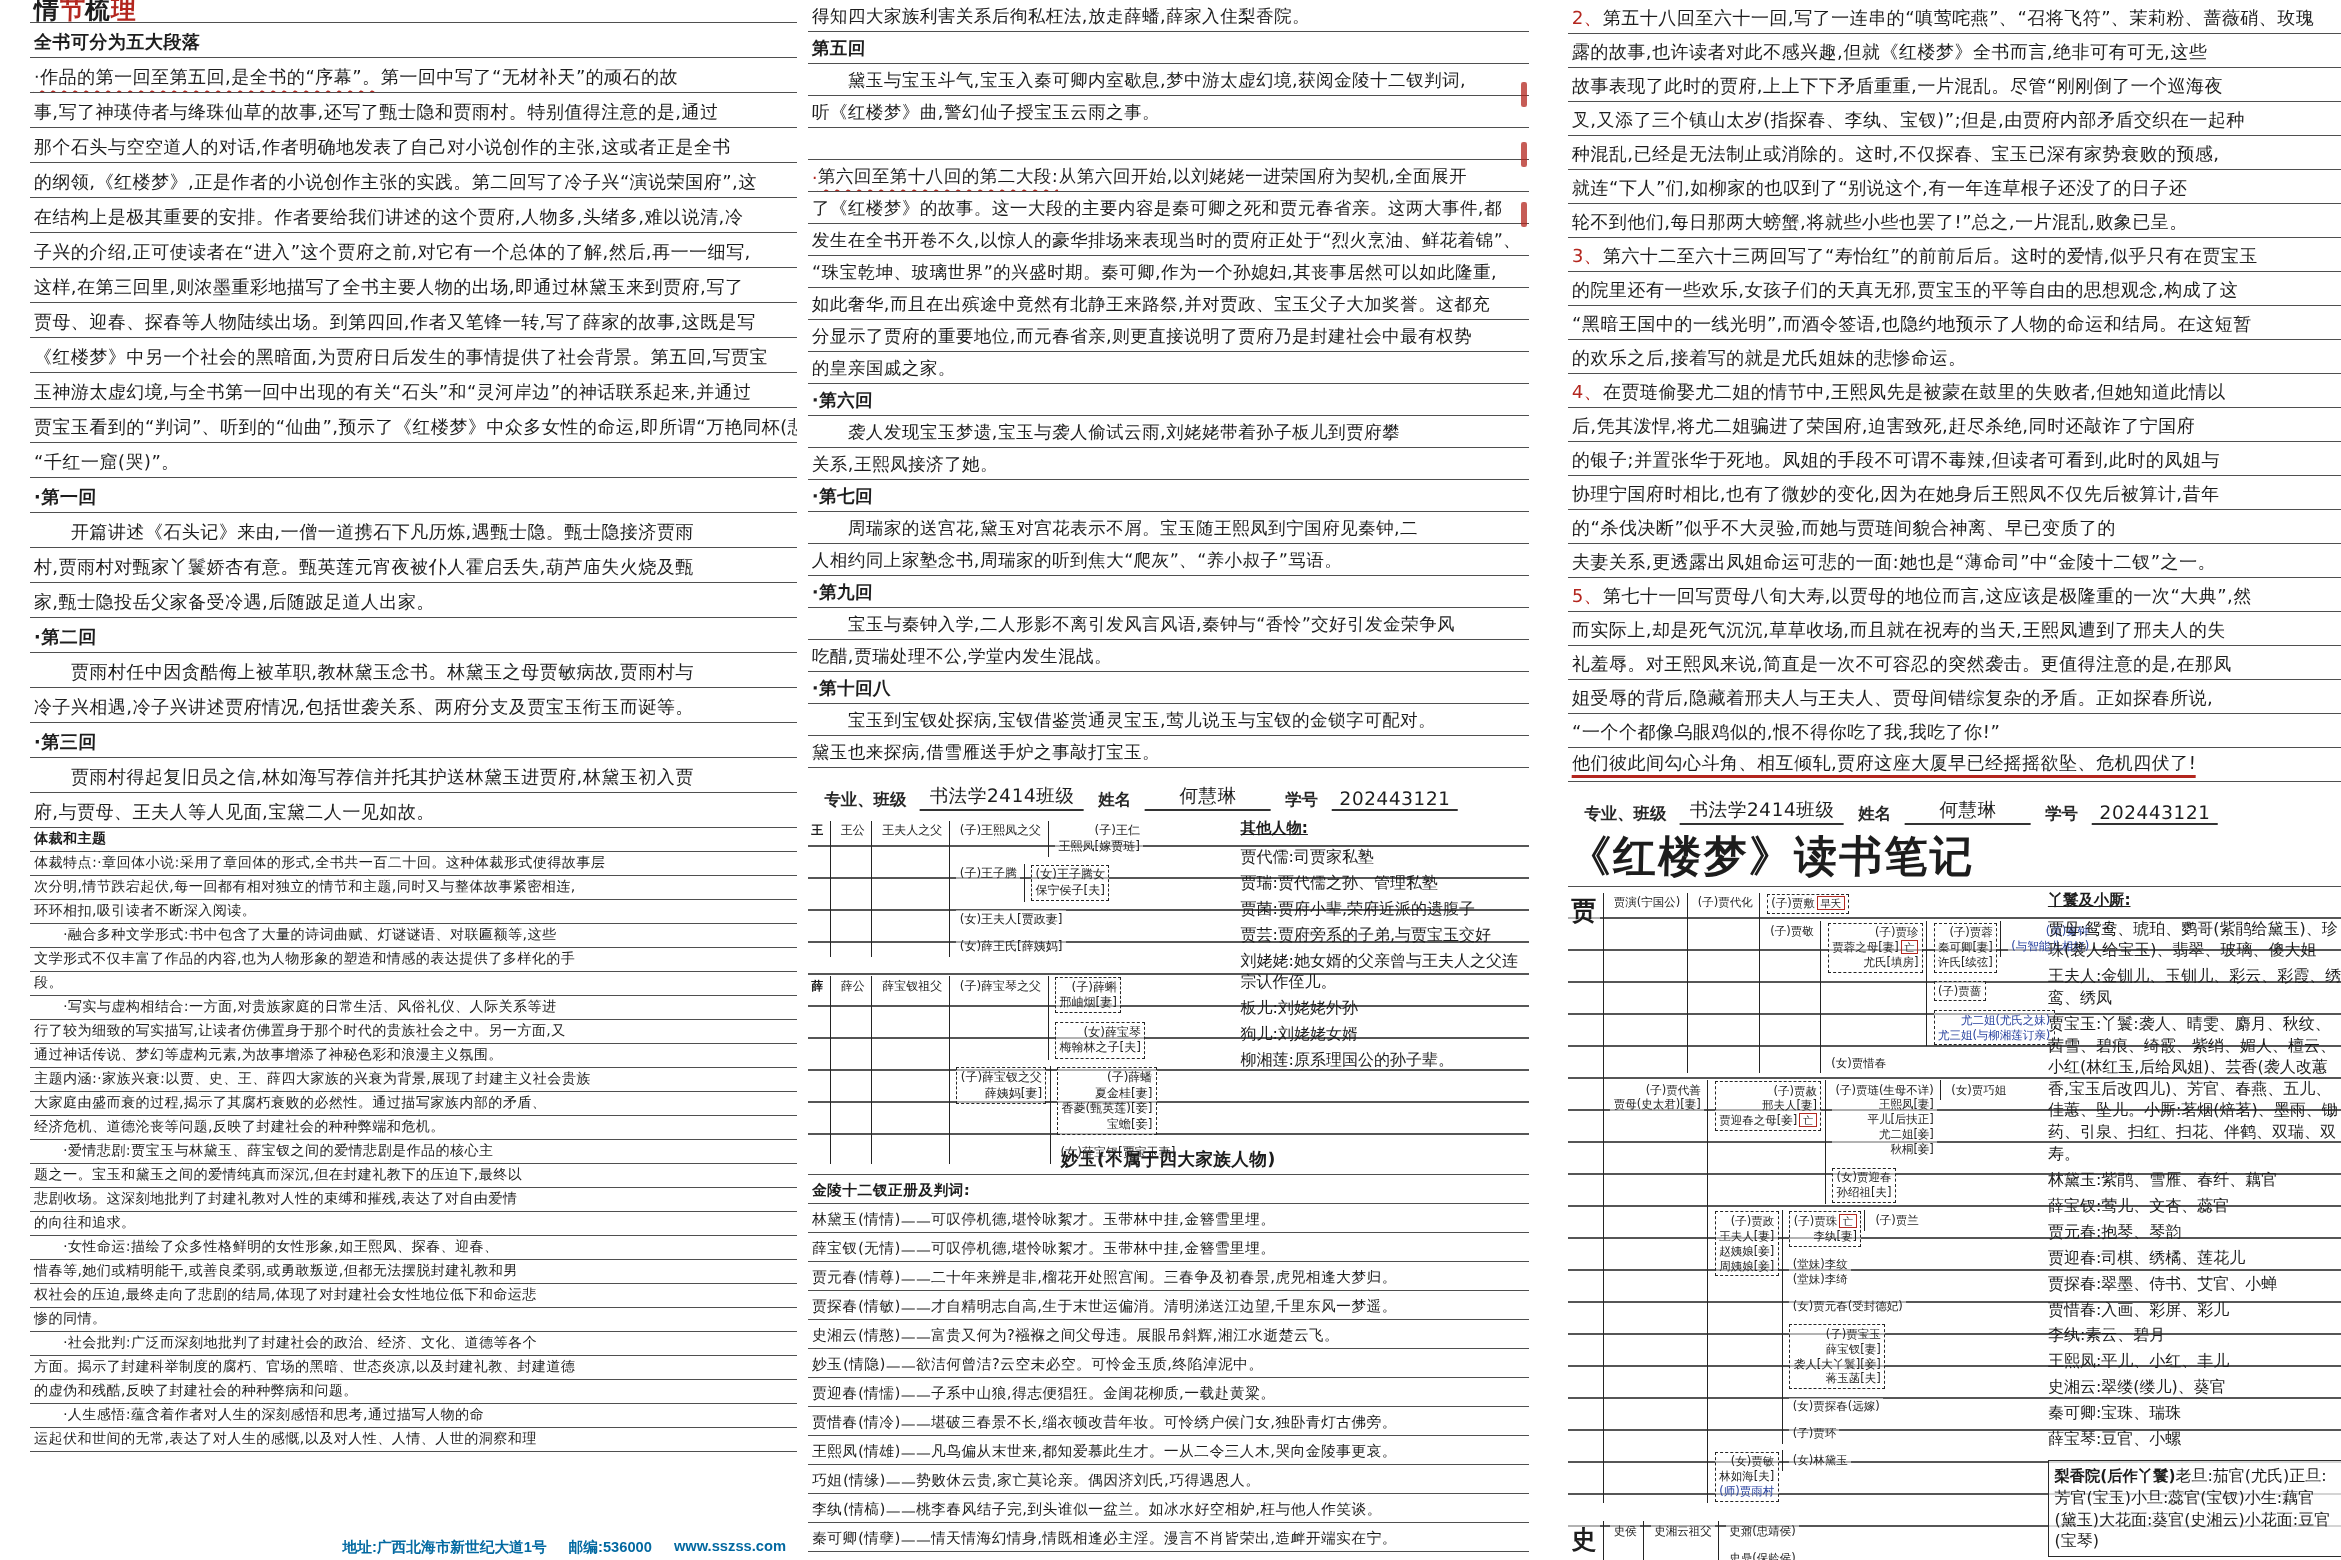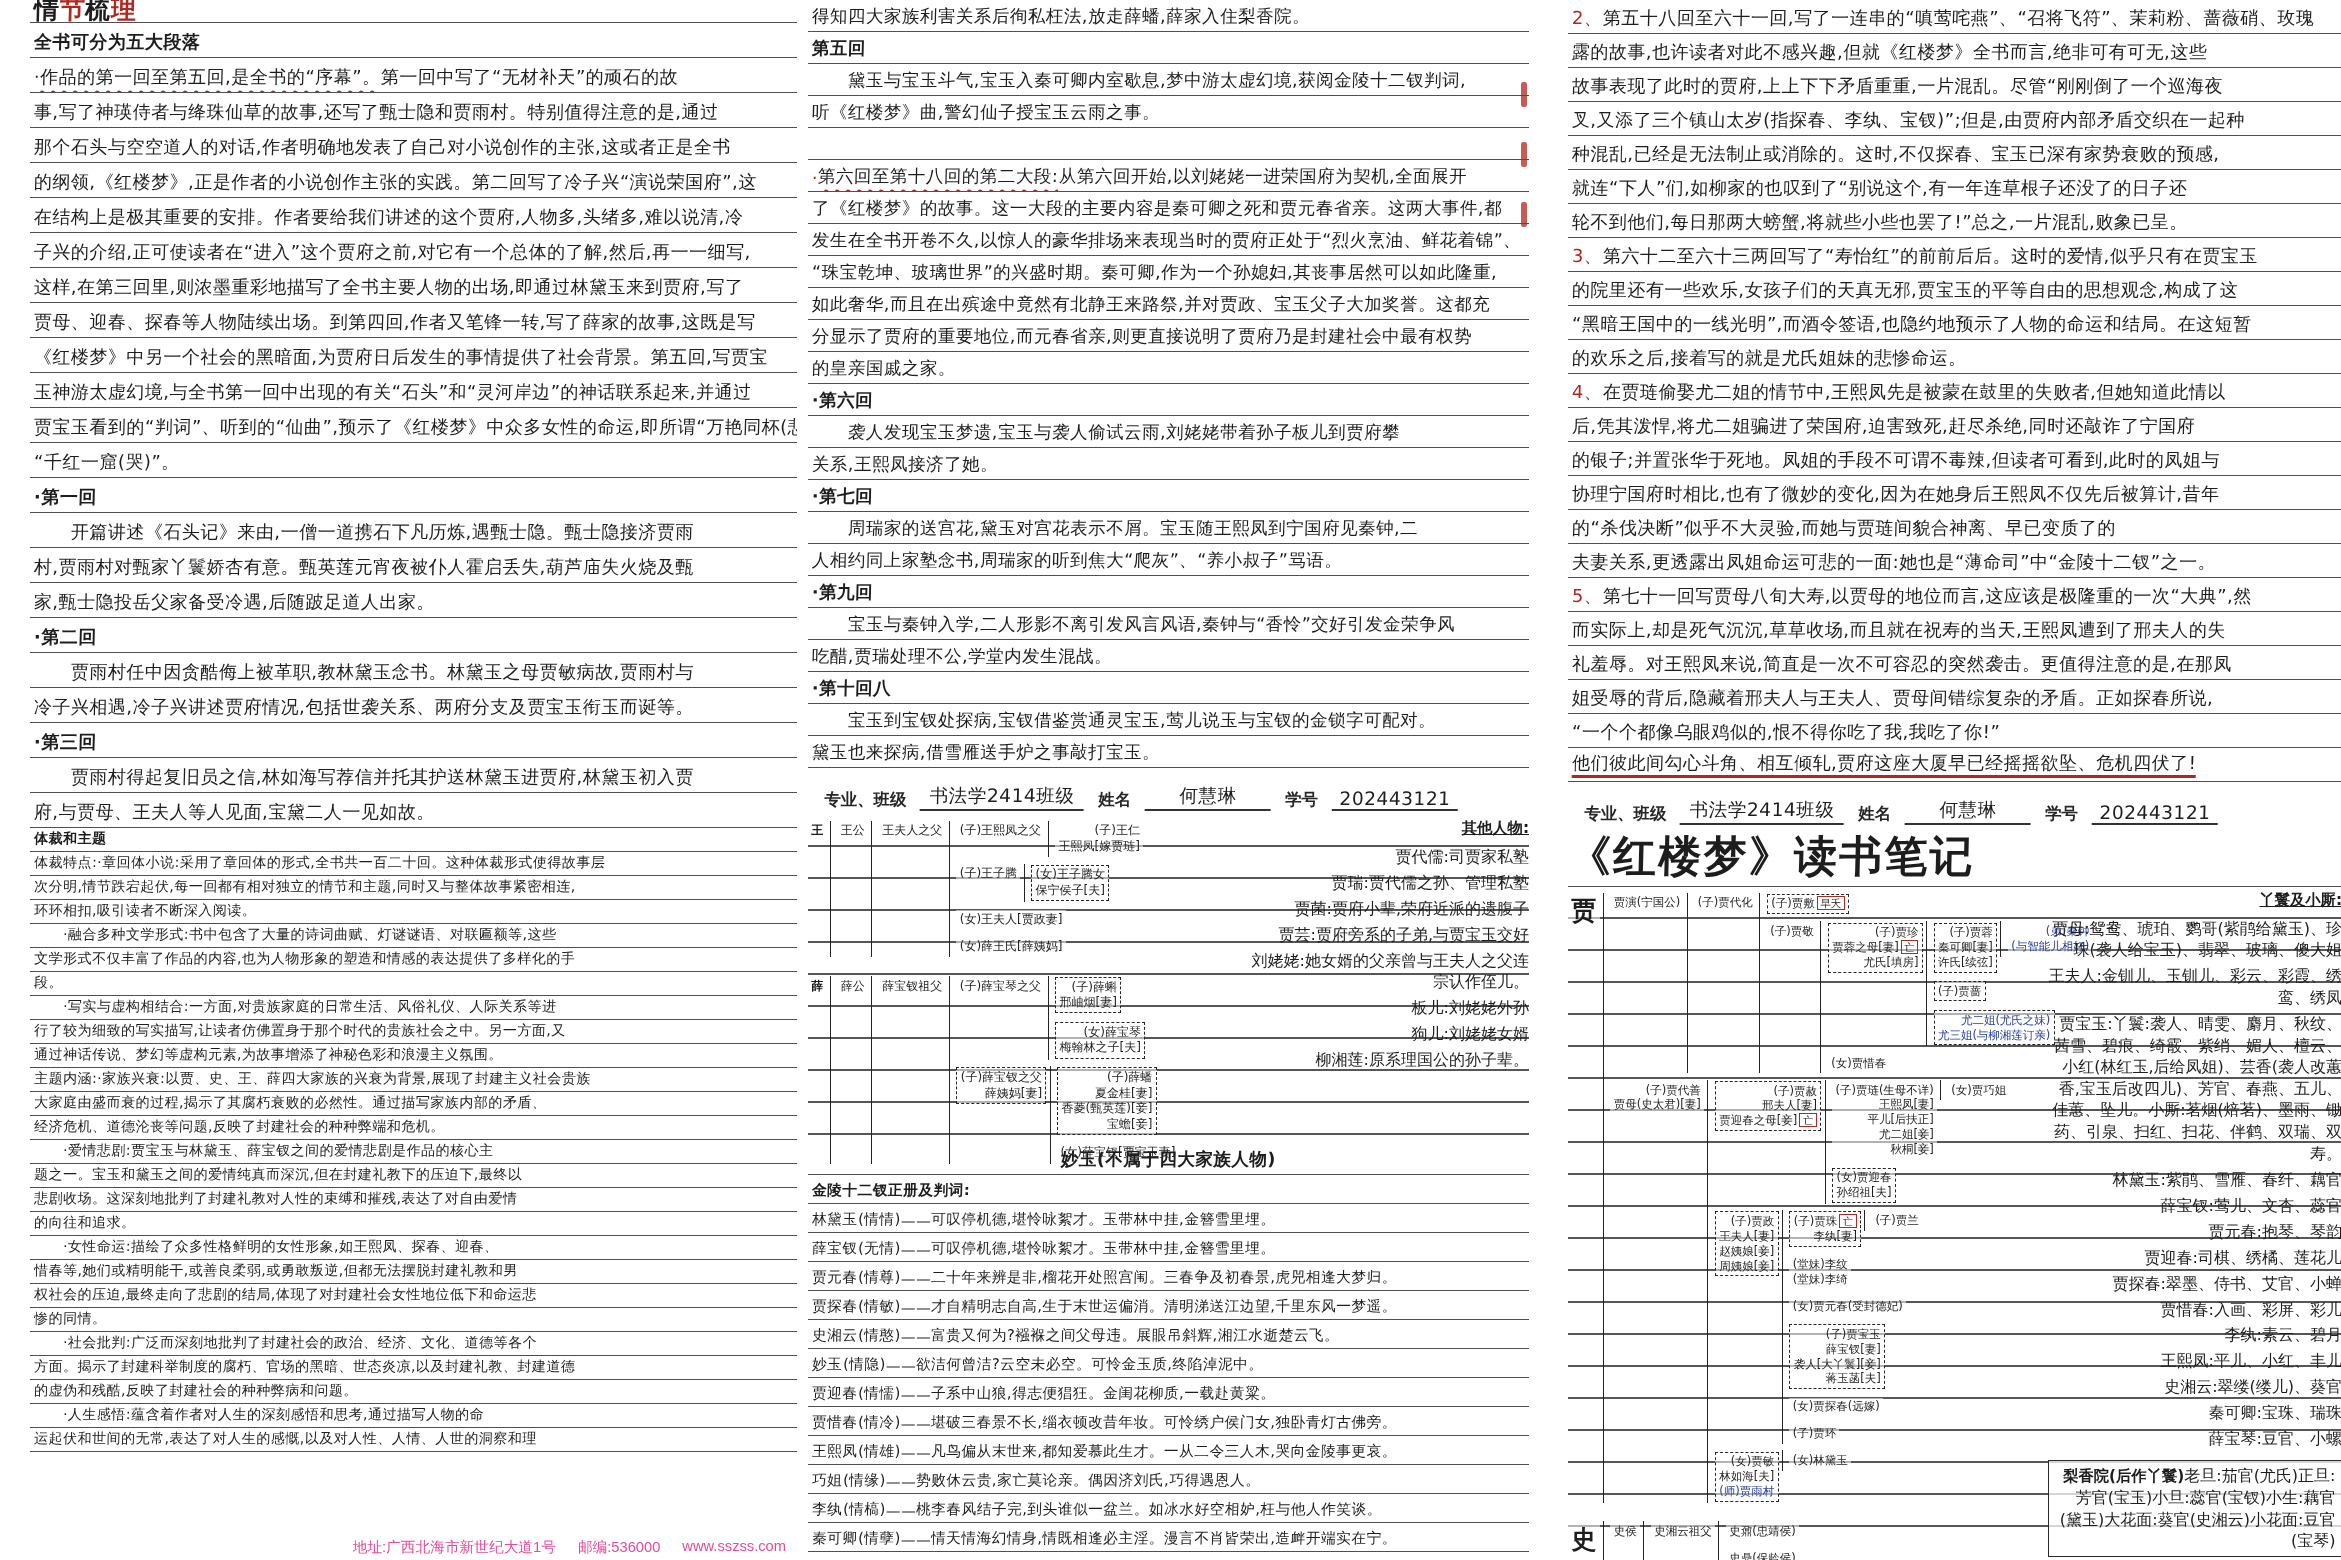--- a/index.html
+++ b/index.html
@@ -40,40 +40,40 @@
   .center-note{justify-content:center;border-bottom:1.6px solid #4f4f4f;height:28px;font-size:15.3px;}
 
   .titleline{height:57px;display:flex;align-items:flex-end;border-bottom:1.6px solid #4f4f4f;}
   .titleline .hw{font-size:43px;font-weight:bold;letter-spacing:2.2px;}
 
   .diagram{position:relative;box-sizing:border-box;
            background:repeating-linear-gradient(to bottom,transparent 0 30px,#565656 30px 32px);}
   .mid-diagram{height:328px;}
   .jia-diagram{height:660px;}
   .dtrees{position:absolute;left:0;top:5.5px;width:59%;display:flex;flex-direction:column;gap:18.6px;}
-  .dnotes{position:absolute;right:0;top:3.3px;width:40%;display:flex;flex-direction:column;gap:4.4px;text-align:right;}
+  .dnotes{position:absolute;right:0;top:3.3px;width:40%;display:flex;flex-direction:column;gap:4.4px;}
   .jia-diagram .dtrees{width:61%;}
   .jia-diagram .dnotes{width:38%;}
   .dnotes .nhead{font-size:15.3px;font-weight:bold;text-decoration:underline;margin-bottom:2.2px;}
   .note-item{font-size:16px;line-height:1.35;white-space:normal;}
   .lxy{border:1.6px solid #2a2a2a;padding:4.4px 5.5px;margin-top:5.5px;background:rgba(255,255,255,.75);}
   .lxy .nhead{text-decoration:none;}
 
   .tnode{display:flex;align-items:flex-start;}
   .tbox{padding:1.6px 3.3px;margin:1.1px 0;background:rgba(255,255,255,.55);}
   .tbox.dashed{border:1.6px dashed #242424;}
   .tkids{display:flex;flex-direction:column;gap:6.6px;border-left:1.6px solid #242424;
          padding-left:6.6px;margin-left:3.3px;text-align:right;}
   .tline{display:block;font-size:11.5px;line-height:1.3;white-space:nowrap;}
   .troot .tline{font-size:25px;font-weight:bold;}
   .mid-diagram .tline{font-size:12px;}
 
   .footerline{position:absolute;bottom:4.4px;left:0;width:100%;display:flex;justify-content:flex-end;
-              gap:22px;font-family:"Liberation Sans",sans-serif;font-size:14.7px;font-weight:normal;
-              color:#ec4899;padding-right:11px;box-sizing:border-box;}
+              gap:22px;font-family:"Liberation Sans",sans-serif;font-size:14.7px;font-weight:bold;
+              color:#0369a1;padding-right:11px;box-sizing:border-box;}
   .gapline{border-bottom:1.6px solid #4f4f4f;}
   .margin-mark{position:absolute;right:2.2px;width:5.5px;height:25px;background:#b3261e;opacity:.75;border-radius:2.2px;}
 </style>
 </head>
 <body>
 
 <div id="canvas">
   <div class="page" data-page="left">
       <div class="line cutline">
         <span class="hw">情</span>

